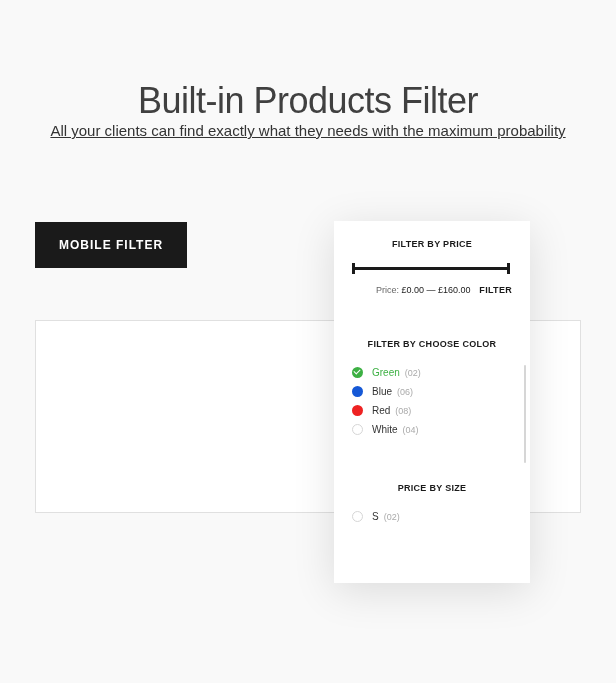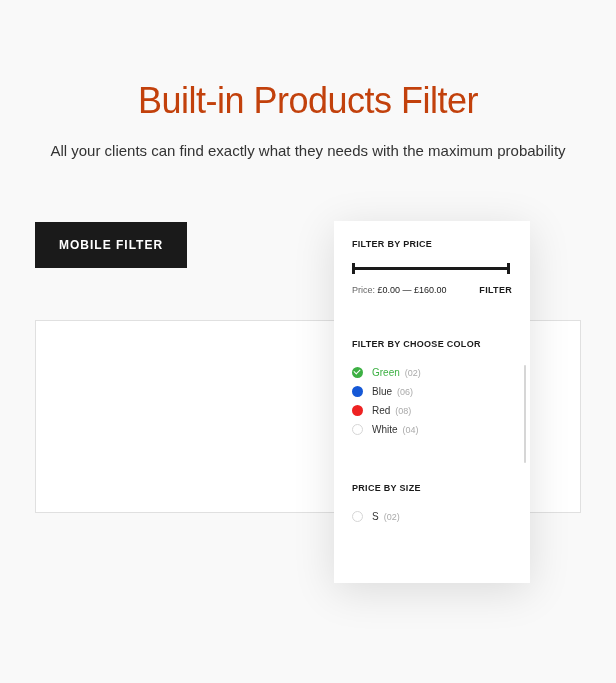--- a/index.html
+++ b/index.html
@@ -1,30 +1,30 @@
 <!DOCTYPE html>
 <html><head>
   <meta charset="utf-8">
   <style>
     * { margin: 0; padding: 0; box-sizing: border-box; }
     body { font-family: -apple-system, Helvetica, Arial, sans-serif; background: #f9f9f9; width: 616px; height: 683px; position: relative; overflow: hidden; }
     .hero { text-align: center; padding-top: 80px; }
-    .hero-title { font-size: 36px; font-weight: 400; color: #c2410c; letter-spacing: -0.5px; }
-    .hero-subtitle { font-size: 15px; color: #333; margin-top: 20px; font-weight: 300; }
+    .hero-title { font-size: 36px; font-weight: 400; color: #404040; letter-spacing: -0.5px; }
+    .hero-subtitle { font-size: 15px; color: #333; margin-top: 0; font-weight: 300; text-decoration: underline; }
     .mobile-filter-btn { position: absolute; left: 35px; top: 222px; background: #1a1a1a; color: #fff; padding: 16px 24px; font-size: 12px; font-weight: 700; letter-spacing: 1px; border: none; cursor: pointer; }
     .content-frame { position: absolute; left: 35px; right: 35px; top: 320px; height: 193px; border: 1px solid #e0e0e0; background: #fff; }
     .filter-panel { position: absolute; right: 86px; top: 221px; width: 196px; background: #fff; box-shadow: 0 8px 40px rgba(0,0,0,.12); padding: 18px 0 0 0; overflow: hidden; height: 362px; }
-    .filter-section { padding: 0 18px 22px 18px; }
+    .filter-section { padding: 0 18px 22px 18px; text-align: center; }
     .section-title { font-size: 9px; font-weight: 700; letter-spacing: 0.3px; color: #1a1a1a; margin-bottom: 14px; }
     .price-slider { position: relative; height: 12px; margin-bottom: 10px; }
     .slider-track { position: absolute; left: 0; right: 4px; top: 4px; height: 3px; background: #1a1a1a; }
     .slider-handle { position: absolute; top: 0; width: 3px; height: 11px; background: #1a1a1a; }
     .slider-handle.left { left: 0; }
     .slider-handle.right { right: 2px; }
-    .price-row { display: flex; justify-content: space-between; align-items: center; font-size: 9px; }
+    .price-row { display: flex; justify-content: space-between; align-items: center; font-size: 9px; margin-left: 24px; }
     .price-label { color: #666; }
     .price-range { color: #1a1a1a; font-weight: 500; }
     .filter-btn-small { font-size: 9px; font-weight: 700; color: #1a1a1a; letter-spacing: 0.3px; cursor: pointer; }
     .divider { height: 22px; }
     .color-list { position: relative; }
     .color-item { display: flex; align-items: center; padding: 4px 0; cursor: pointer; }
     .swatch { width: 11px; height: 11px; border-radius: 50%; margin-right: 9px; flex-shrink: 0; position: relative; }
     .swatch.black { background: #1a1a1a; }
     .swatch.green { background: #3cb043; }
     .swatch.blue { background: #1558d6; }

